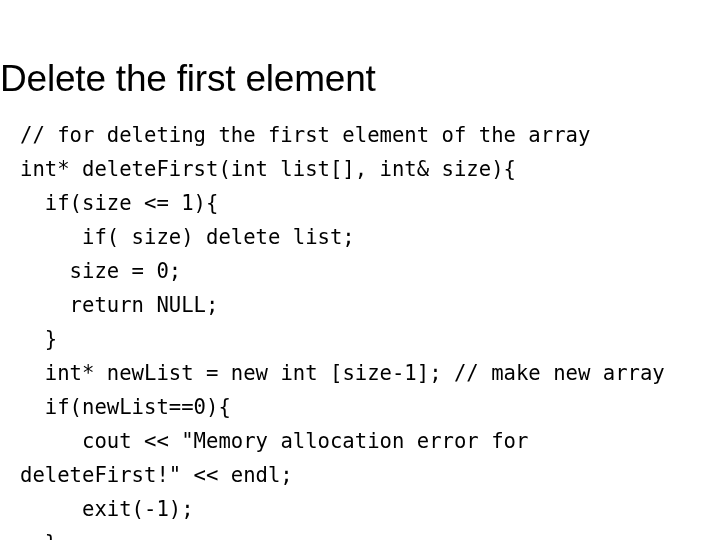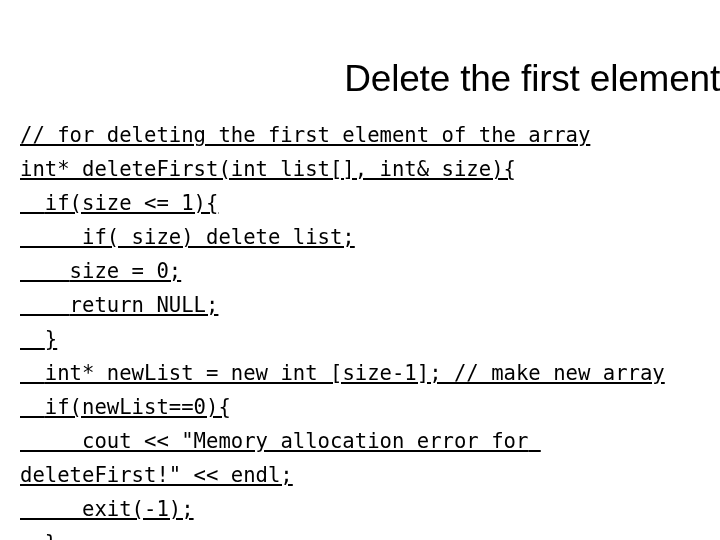--- a/index.html
+++ b/index.html
@@ -20,21 +20,21 @@
     height: 540px;
     background: #ffffff;
     box-sizing: border-box;
     overflow: hidden;
   }
   .slide-title {
     position: absolute;
     left: 0;
     top: 57px;
     width: 720px;
-    text-align: right;
+    text-align: left;
     font-family: "Liberation Sans", sans-serif;
     font-size: 37px;
     font-weight: normal;
     line-height: 44px;
     color: #000000;
     letter-spacing: -0.2px;
     white-space: nowrap;
     margin: 0;
   }
   .code-body {
@@ -48,21 +48,20 @@
     color: #000000;
     white-space: pre-wrap;
     word-break: normal;
     overflow-wrap: break-word;
     margin: 0;
   }
   .code-line {
     display: block;
     white-space: pre-wrap;
     min-height: 34px;
-    text-decoration: underline;
   }
 </style>
 </head>
 <body>
 
 <div class="slide">
 
   <h1 class="slide-title">Delete the first element</h1>
 
   <pre class="code-body"><code class="code-line">// for deleting the first element of the array</code><code class="code-line">int* deleteFirst(int list[], int&amp; size){</code><code class="code-line">  if(size &lt;= 1){</code><code class="code-line">     if( size) delete list;</code><code class="code-line">    size = 0;</code><code class="code-line">    return NULL;</code><code class="code-line">  }</code><code class="code-line">  int* newList = new int [size-1]; // make new array</code><code class="code-line">  if(newList==0){</code><code class="code-line">     cout &lt;&lt; "Memory allocation error for deleteFirst!" &lt;&lt; endl;</code><code class="code-line">     exit(-1);</code><code class="code-line">  }</code></pre>

